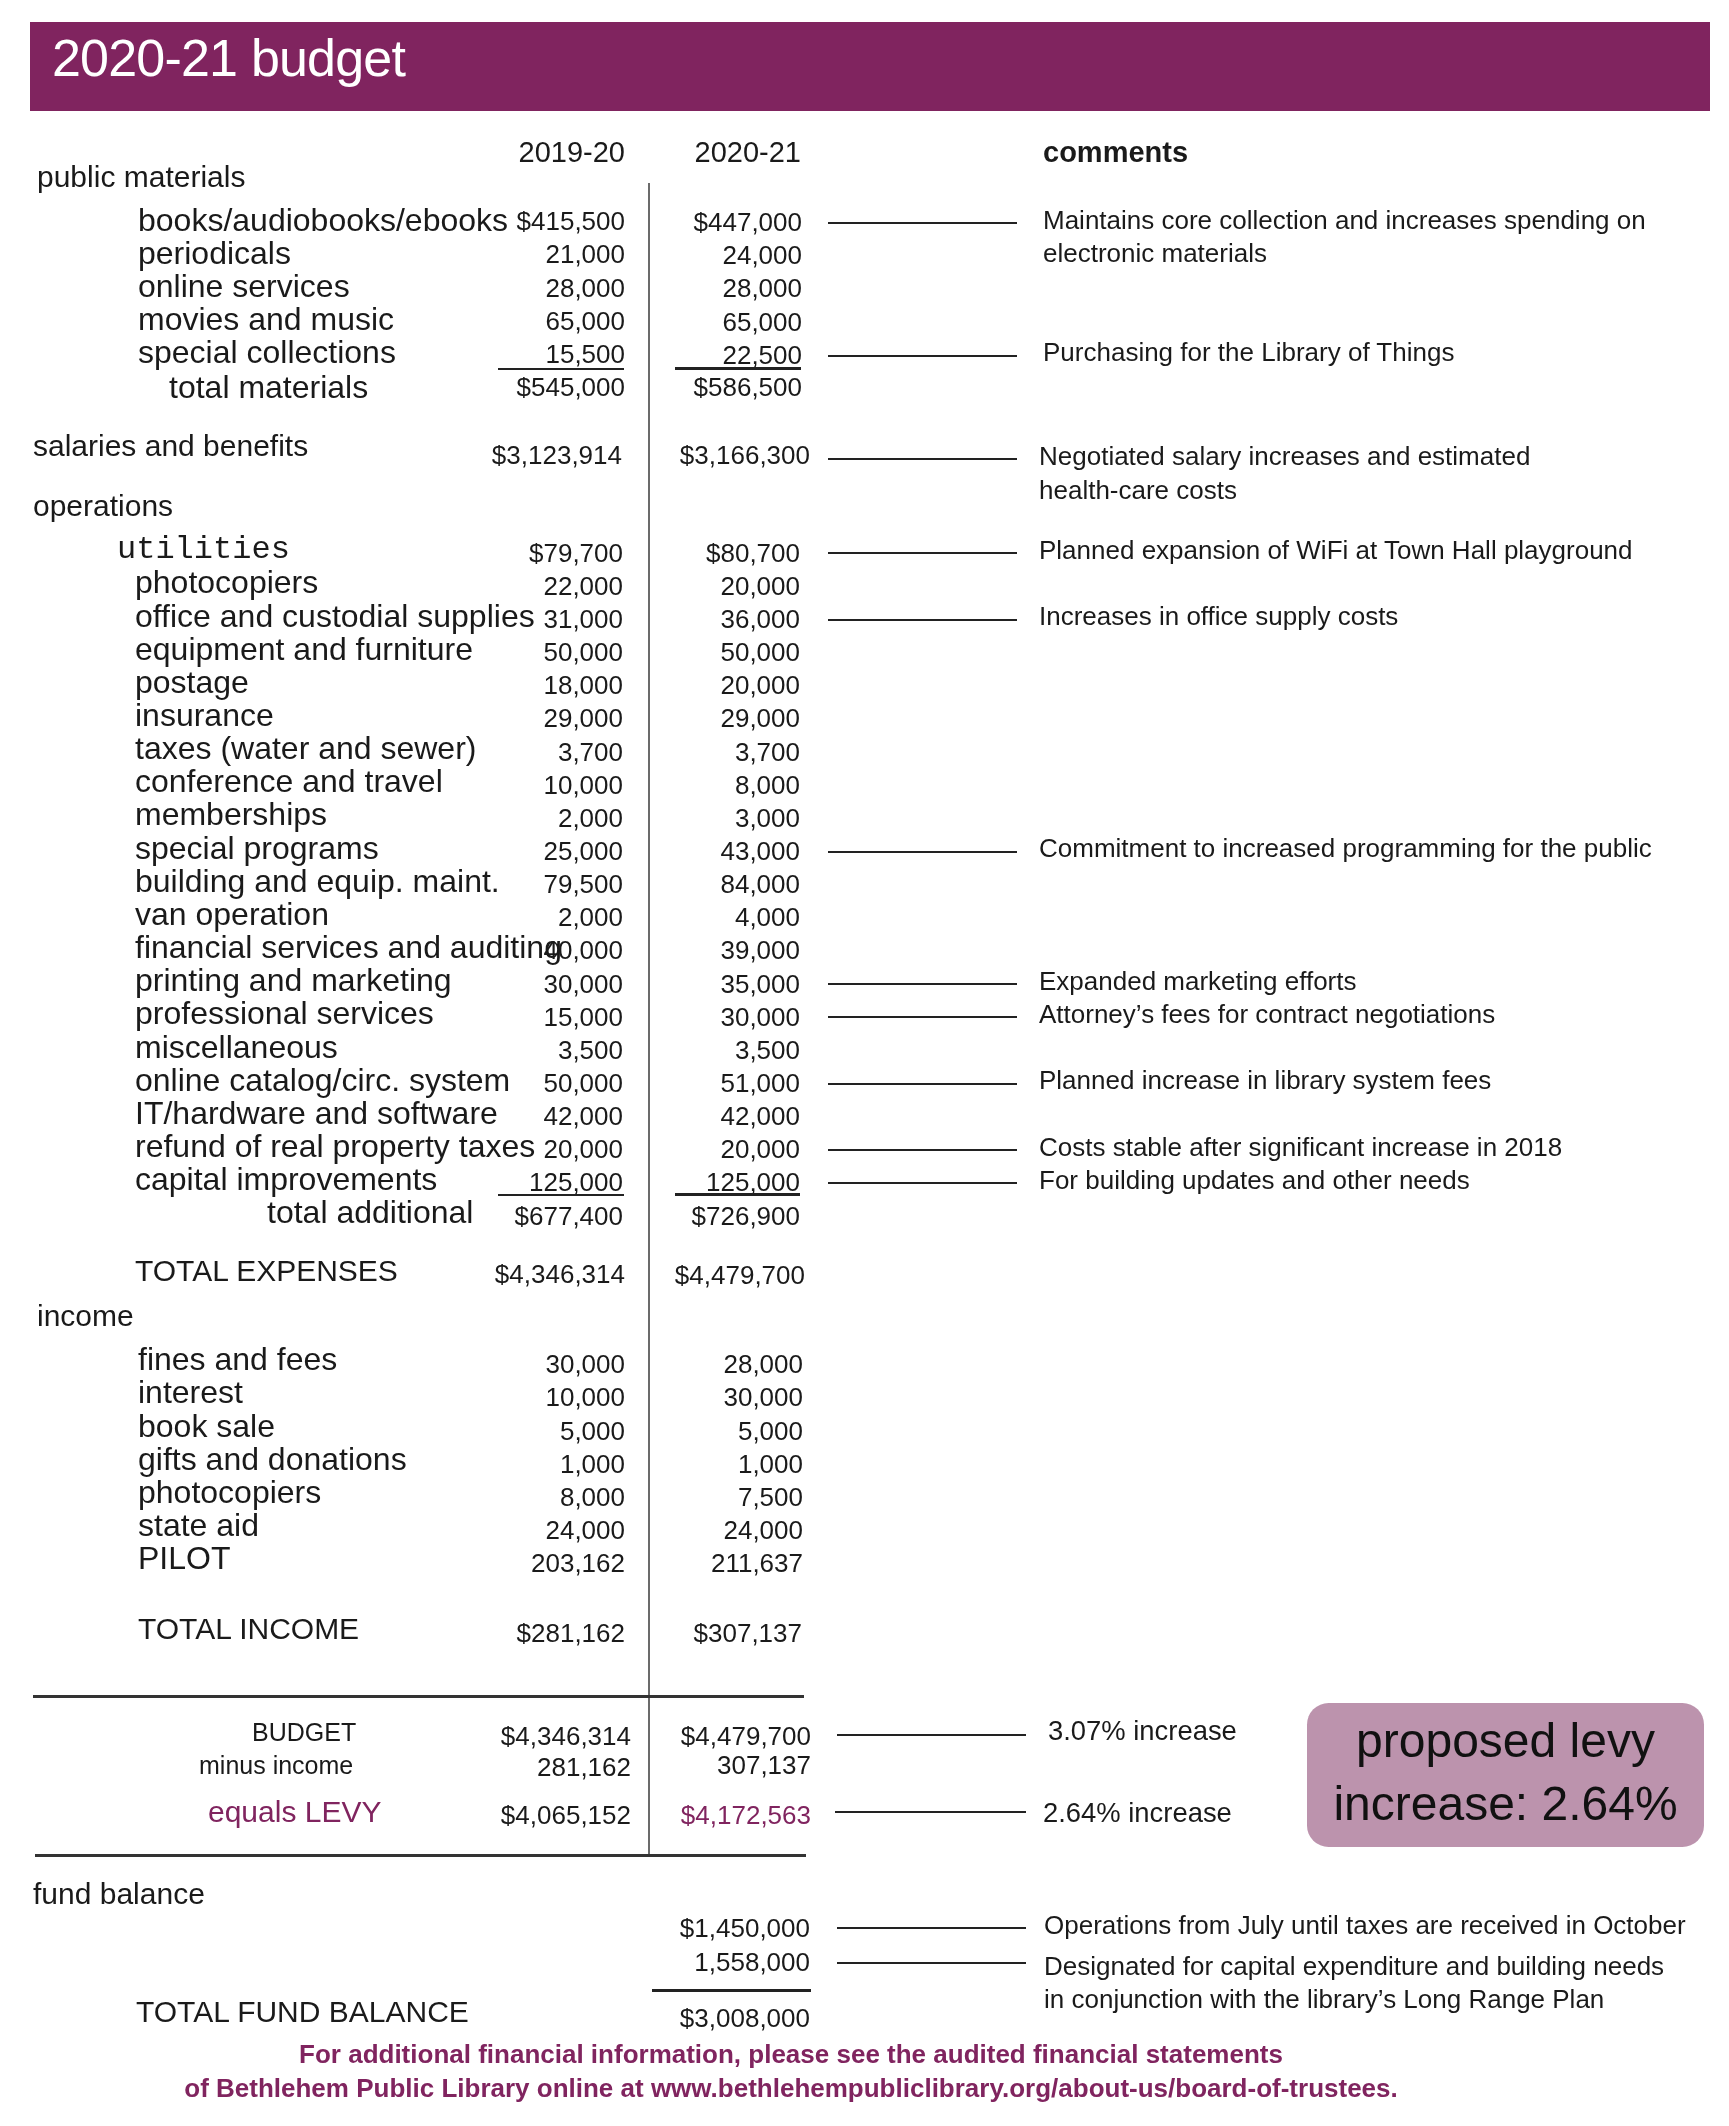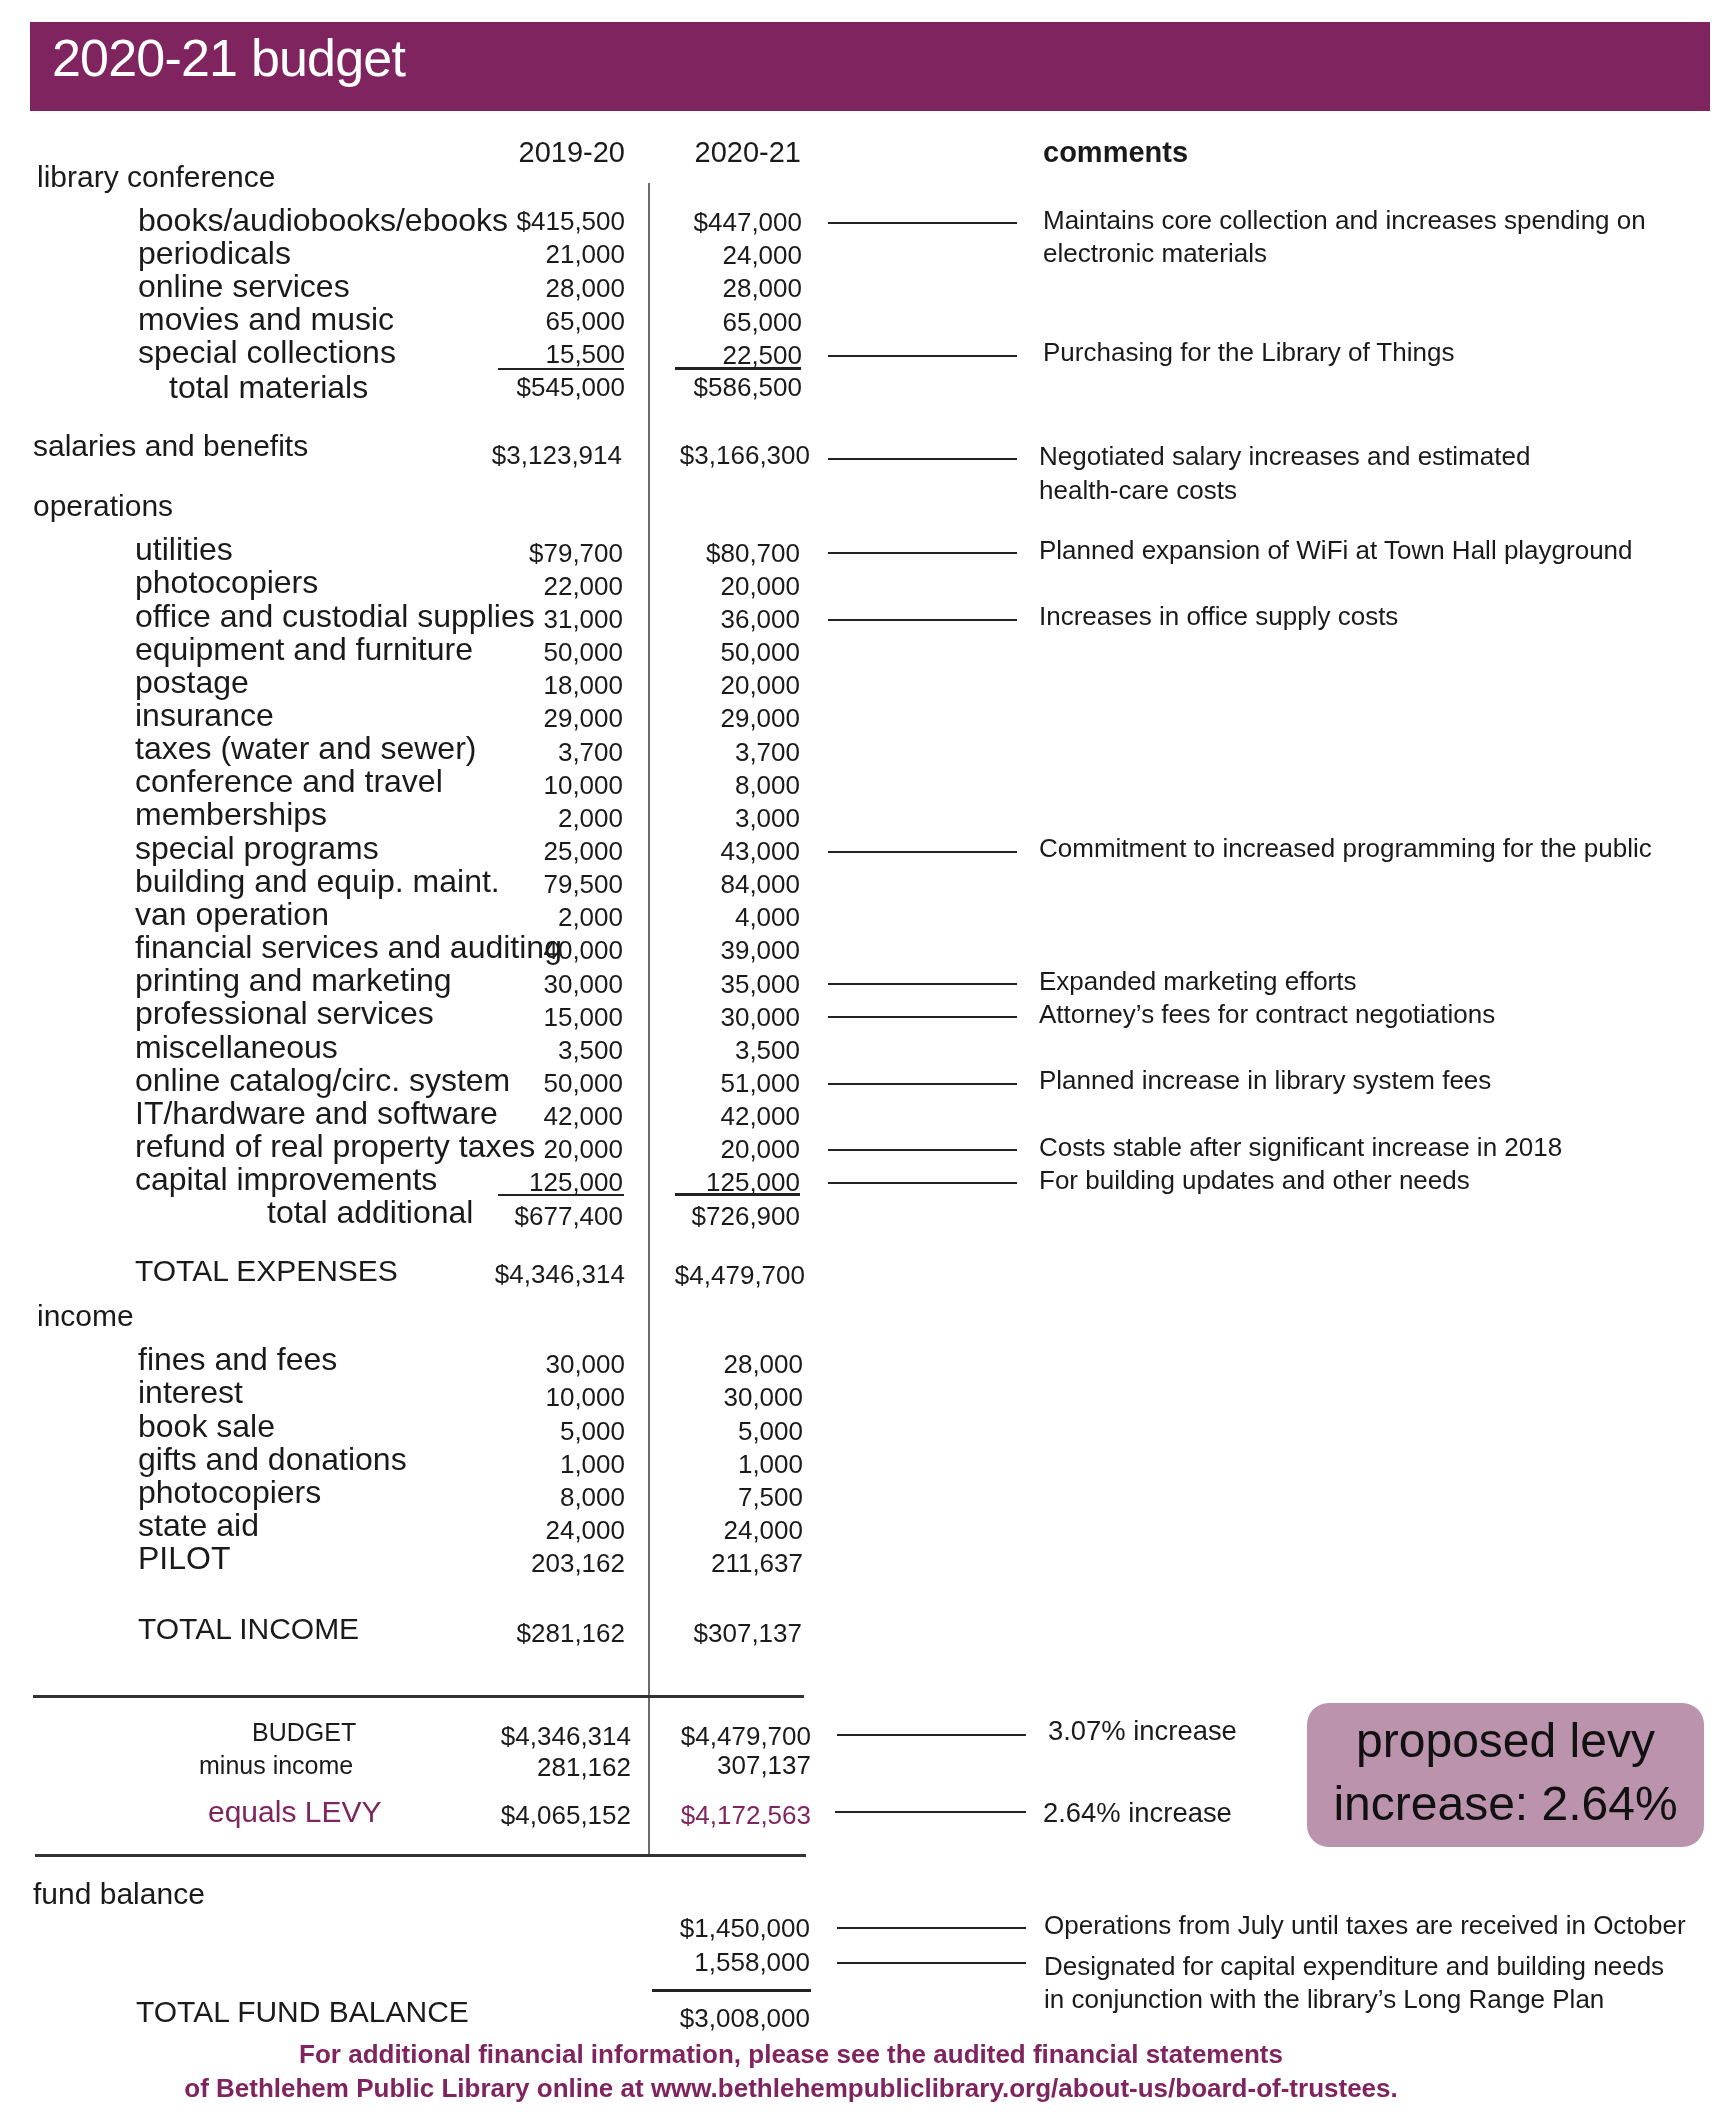--- a/index.html
+++ b/index.html
@@ -30,21 +30,21 @@
 
 <div class="header-bar"></div>
 <div class="abs header-title">2020-21 budget</div>
 
 <div class="abs col-head" style="right:1105px; top:136px;">2019-20</div>
 <div class="abs col-head" style="right:929px; top:136px;">2020-21</div>
 <div class="abs comments-head" style="left:1043px; top:136px;">comments</div>
 
 <div class="vline"></div>
 
-<div class="abs section" style="left:37px; top:160px;">library conference</div>
+<div class="abs section" style="left:37px; top:160px;">public materials</div>
 <div id="lm-rows">
     <div class="abs item" style="left:138px; top:204px;">books/audiobooks/ebooks</div>
     <div class="abs num" style="right:1105px; top:205px;">$415,500</div>
     <div class="abs num" style="right:928px; top:206px;">$447,000</div>
     <div class="conn" style="left:828px; width:189px; top:222px;"></div>
     <div class="abs comment" style="left:1043px; top:204px;">Maintains core collection and increases spending on</div>
     <div class="abs comment" style="left:1043px; top:237px;">electronic materials</div>
     <div class="abs item" style="left:138px; top:237px;">periodicals</div>
     <div class="abs num" style="right:1105px; top:238px;">21,000</div>
     <div class="abs num" style="right:928px; top:239px;">24,000</div>
@@ -69,21 +69,21 @@
 
 <div class="abs section" style="left:33px; top:429px;">salaries and benefits</div>
 <div class="abs num" style="right:1108px; top:439px;">$3,123,914</div>
 <div class="abs num" style="right:920px; top:439px;">$3,166,300</div>
 <div class="conn" style="left:828px; width:189px; top:458px;"></div>
 <div class="abs comment" style="left:1039px; top:440px;">Negotiated salary increases and estimated</div>
 <div class="abs comment" style="left:1039px; top:474px;">health-care costs</div>
 
 <div class="abs section" style="left:33px; top:489px;">operations</div>
 <div id="ops-rows">
-    <div class="abs item" style="left:135px; top:533px;">utilities</div>
+    <div class="abs item" style="left:117px; top:533px;font-family:Liberation Mono, monospace;">utilities</div>
     <div class="abs num" style="right:1107px; top:537px;">$79,700</div>
     <div class="abs num" style="right:930px; top:537px;">$80,700</div>
     <div class="conn" style="left:828px; width:189px; top:552px;"></div>
     <div class="abs comment" style="left:1039px; top:534px;">Planned expansion of WiFi at Town Hall playground</div>
     <div class="abs item" style="left:135px; top:566px;">photocopiers</div>
     <div class="abs num" style="right:1107px; top:570px;">22,000</div>
     <div class="abs num" style="right:930px; top:570px;">20,000</div>
     <div class="abs item" style="left:135px; top:600px;">office and custodial supplies</div>
     <div class="abs num" style="right:1107px; top:603px;">31,000</div>
     <div class="abs num" style="right:930px; top:603px;">36,000</div>

